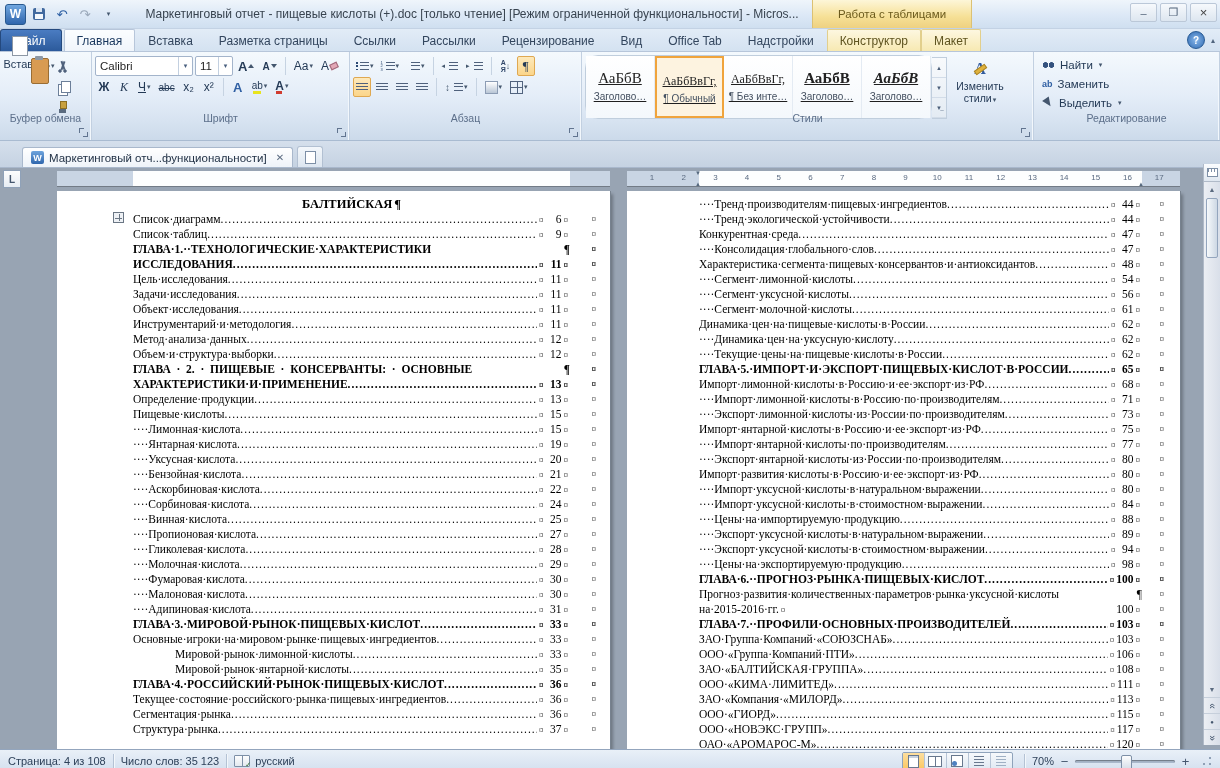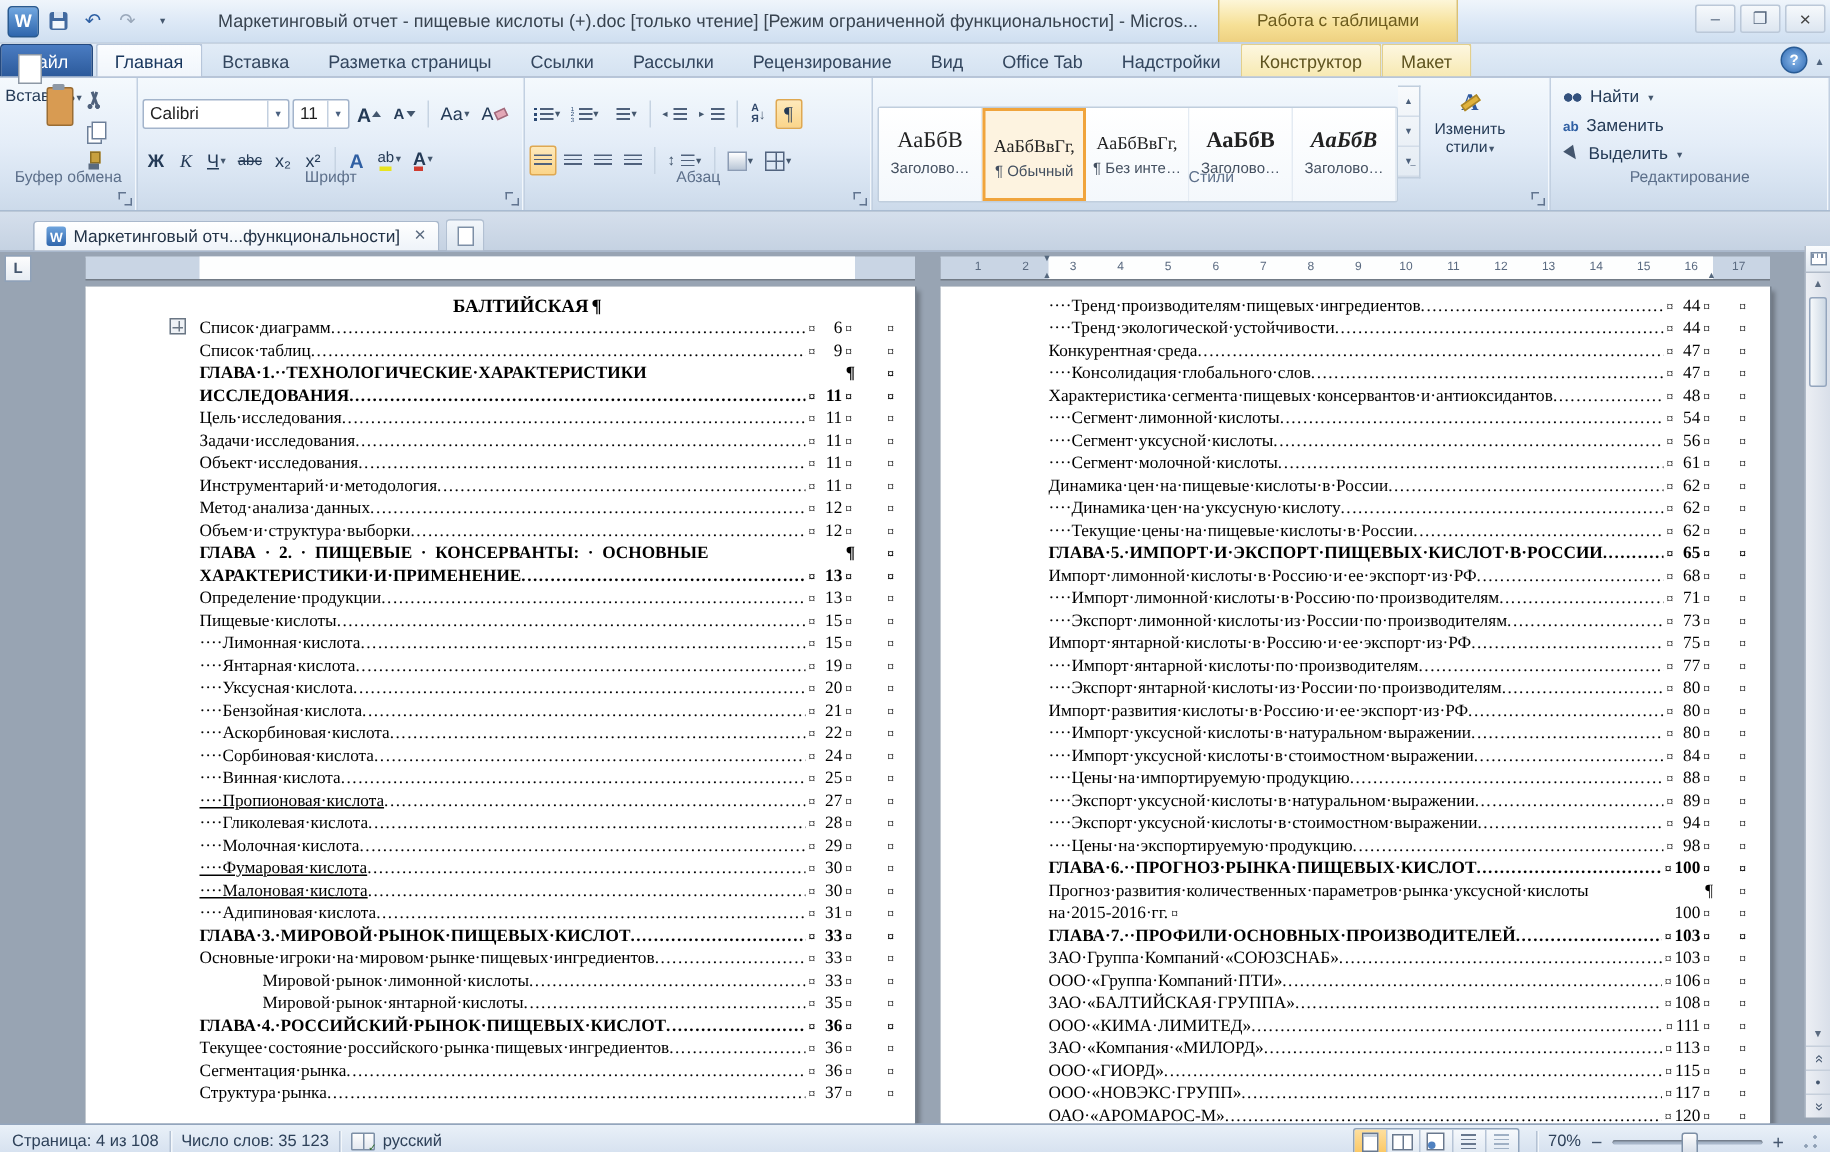--- a/index.html
+++ b/index.html
@@ -50,21 +50,21 @@
   .group{position:relative;box-sizing:border-box;height:100%;padding:3px 3px 15px;border-right:1px solid #c2d0e1;
          box-shadow:inset -1px 0 0 #f2f7fc;}
   .glabel{position:absolute;left:0;right:0;bottom:16px;text-align:center;font-size:10.5px;color:#5c6f8a;}
   .launcher{position:absolute;right:3px;bottom:3px;width:9px;height:9px;}
   .launcher::before{content:"";position:absolute;left:0;top:0;width:4px;height:4px;border-left:1px solid #61748f;border-top:1px solid #61748f;}
   .launcher::after{content:"";position:absolute;right:0;bottom:0;width:4px;height:4px;border-right:1px solid #61748f;border-bottom:1px solid #61748f;}
 
   .tbtn{height:20px;min-width:18px;display:inline-flex;align-items:center;justify-content:center;
         border:1px solid transparent;border-radius:2px;font-size:12px;color:#243a56;padding:0 2px;box-sizing:border-box;}
   .tbtn.active{background:linear-gradient(#fde9bb,#fbd58a);border-color:#dfa851;}
-  .frow{display:flex;align-items:center;gap:2px;margin:11px 0;}
+  .frow{display:flex;align-items:center;gap:2px;margin:1px 0;}
   .vr{width:1px;height:18px;background:#c6d3e2;margin:0 3px;}
 
   
   .g-clip{width:92px;display:flex;}
   .bigbtn{width:52px;text-align:center;padding-top:1px;}
   .ic-paste{width:26px;height:30px;position:relative;margin:0 auto;}
   .ic-paste .board{position:absolute;left:2px;top:2px;width:16px;height:24px;background:#d89b52;border:1px solid #9a6d33;border-radius:2px;}
   .ic-paste .cliptop{position:absolute;left:6px;top:0;width:8px;height:4px;background:#8d98a5;border-radius:1px;}
   .ic-paste .sheet{position:absolute;right:1px;bottom:0;width:14px;height:18px;background:#fff;border:1px solid #8d98a5;}
   .bigbtn .blabel{font-size:11px;color:#243a56;margin-top:2px;}
@@ -108,21 +108,21 @@
   .al{width:12px;height:9px;display:inline-block;background:repeating-linear-gradient(to bottom,#4f617c 0 1px,transparent 1px 3px);}
   .sorttxt{display:inline-flex;flex-direction:column;font-size:7px;line-height:7px;font-weight:bold;color:#31486b;}
   .ic-shade{width:11px;height:11px;border:1px solid #8c9cb4;background:linear-gradient(#fff,#b9c6d6);display:inline-block;}
   .ic-grid{width:11px;height:11px;border:1px solid #51637e;position:relative;display:inline-block;}
   .ic-grid::before{content:"";position:absolute;left:50%;top:0;width:1px;height:100%;background:#51637e;}
   .ic-grid::after{content:"";position:absolute;top:50%;left:0;height:1px;width:100%;background:#51637e;}
   .pilc{font-size:13px;font-family:"Liberation Serif",serif;}
 
   
   .g-styles{width:452px;display:flex;}
-  .gallery{display:flex;height:62px;background:#fff;border:1px solid #c0cedd;border-radius:2px;margin-top:16px;}
+  .gallery{display:flex;height:62px;background:#fff;border:1px solid #c0cedd;border-radius:13px;margin-top:0;text-decoration:underline;}
   .sitem{width:69px;box-sizing:border-box;border-right:1px solid #e4ebf3;padding:3px 2px 2px;text-align:center;background:linear-gradient(#ffffff,#f4f8fc);}
   .sitem.sel{border:2px solid #f0a43c;background:#fdf3e0;}
   .s-sample{font-family:"Liberation Serif","DejaVu Serif",serif;color:#222;height:28px;display:flex;align-items:flex-end;justify-content:center;white-space:nowrap;overflow:hidden;}
   .s0 .s-sample{font-size:15px;}
   .s1 .s-sample,.s2 .s-sample{font-size:12px;}
   .s3 .s-sample{font-size:15px;font-weight:bold;}
   .s4 .s-sample{font-size:15px;font-weight:bold;font-style:italic;}
   .s-name{font-size:10px;color:#445060;margin-top:4px;white-space:nowrap;overflow:hidden;}
   .scrollcol{width:15px;display:flex;flex-direction:column;border:1px solid #c0cedd;border-left:none;margin-top:2px;height:62px;box-sizing:border-box;background:linear-gradient(#f8fafc,#e3ebf3);}
   .scbtn{flex:1;display:flex;align-items:center;justify-content:center;font-size:6px;color:#4b5f7a;border-bottom:1px solid #d2dce8;}
@@ -172,21 +172,21 @@
   .pageL{left:57px;padding:6px 40px 0 76px;}
   .pageR{left:627px;padding:6px 38px 0 72px;}
   .anchor{position:absolute;left:56px;top:21px;width:9px;height:9px;border:1px solid #6a7684;background:#eef1f5;}
   .anchor::before{content:"";position:absolute;left:50%;top:1px;bottom:1px;width:1px;background:#6a7684;}
   .anchor::after{content:"";position:absolute;top:50%;left:1px;right:1px;height:1px;background:#6a7684;}
 
   .toc{font-family:"Liberation Serif","DejaVu Serif",serif;font-size:11.5px;color:#000;}
   .tl{position:relative;display:flex;align-items:baseline;height:15px;line-height:15px;white-space:nowrap;}
   .tl .t{flex:0 0 auto;}
   .tl.b{font-weight:bold;}
-  .tl.u .t{text-decoration:underline;text-align:right;}
+  .tl.u .t{text-align:right;}
   .tl.i1{padding-left:42px;}
   .tl.c{justify-content:center;font-size:12.5px;}
   .tl.j .t{flex:1 1 auto;overflow:hidden;}
   .dots{flex:1 1 0;min-width:6px;overflow:hidden;}
   .dots::after{content:"...................................................................................................................................................";letter-spacing:1px;}
   .fill{flex:1 1 auto;}
   .cm{flex:0 0 auto;font-size:9px;padding:0 2px;}
   .pg{flex:0 0 auto;min-width:16px;text-align:right;}
   .pm{flex:0 0 auto;padding-left:2px;}
   .pend{position:absolute;top:0;font-size:9px;}

